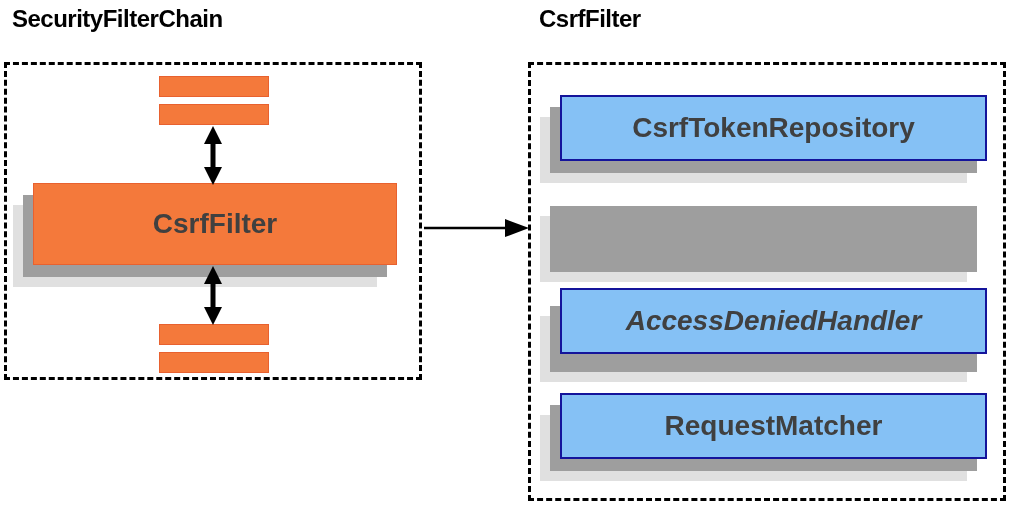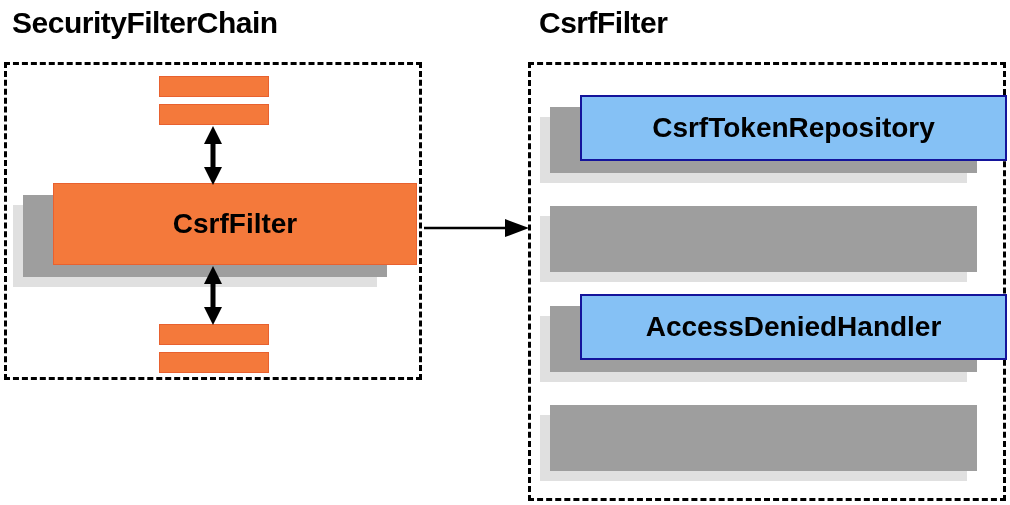--- a/index.html
+++ b/index.html
@@ -1,44 +1,44 @@
 <!DOCTYPE html>
 <html style="--orange_fill: #F4793B; --orange_border: #E8612F; --blue_fill: #85C1F5; --blue_border: #14149B; --shadow_dark: #9E9E9E; --shadow_light: #E0E0E0; --dashed_border: #000000; --arrow: #000000; --text: #000000; --background: #FFFFFF;"><head>
 <meta charset="utf-8">
 <style>
   html,body{margin:0;padding:0;background:#fff;}
   .canvas{
     position:relative;width:1010px;height:505px;background:#fff;
     font-family:"Liberation Sans",sans-serif;overflow:hidden;
   }
   .title{
-    position:absolute;font-weight:bold;font-size:30px;line-height:1.1;
+    position:absolute;font-weight:bold;font-size:24px;line-height:1.1;
     color:#000;white-space:nowrap;letter-spacing:-0.5px;
   }
   .dashed-box{position:absolute;border:3px dashed #000;background:transparent;}
   .bar{
     position:absolute;width:108px;height:19px;left:159px;
     background:var(--orange_fill,#F4793B);border:1px solid var(--orange_border,#E8612F);
   }
   .shadow{position:absolute;}
   .shadow.dark{background:var(--shadow_dark,#9E9E9E);}
   .shadow.light{background:var(--shadow_light,#E0E0E0);}
   .node{
     position:absolute;display:flex;align-items:center;justify-content:center;
-    font-weight:bold;font-size:28px;color:#000000;text-align:center;margin-left:20px;
+    font-weight:bold;font-size:28px;color:#404040;text-align:center;
   }
   .orange-node{background:var(--orange_fill,#F4793B);border:1px solid var(--orange_border,#E8612F);}
   .blue-node{background:var(--blue_fill,#85C1F5);border:2px solid var(--blue_border,#14149B);}
   
   .orange-node{left:33px;top:183px;width:362px;height:80px;}
   .orange-sh-dark{left:23px;top:195px;width:364px;height:82px;}
   .orange-sh-light{left:13px;top:205px;width:364px;height:82px;}
   
   .blue-node{left:560px;width:423px;height:62px;}
-  .b1{top:95px;} .b2{top:194px;} .b3{top:294px;} .b4{top:393px;}
+  .b1{top:95px;} .b2{top:194px;} .b3{top:288px;font-style:italic;} .b4{top:393px;}
   .blue-sh{width:427px;height:66px;}
   .s1d{left:550px;top:107px;} .s1l{left:540px;top:117px;}
   .s2d{left:550px;top:206px;} .s2l{left:540px;top:216px;}
   .s3d{left:550px;top:306px;} .s3l{left:540px;top:316px;}
   .s4d{left:550px;top:405px;} .s4l{left:540px;top:415px;}
   .arrows{position:absolute;left:0;top:0;pointer-events:none;}
 </style>
 </head>
 <body>
 
@@ -71,20 +71,23 @@
   <div class="shadow dark  blue-sh s2d"></div>
 
   <div class="shadow light blue-sh s3l"></div>
   <div class="shadow dark  blue-sh s3d"></div>
   <div class="node blue-node b3">
     <span>AccessDeniedHandler</span>
   </div>
 
   <div class="shadow light blue-sh s4l"></div>
   <div class="shadow dark  blue-sh s4d"></div>
+  <div class="node blue-node b4">
+    <span>RequestMatcher</span>
+  </div>
 
   <svg class="arrows" width="1010" height="505" viewBox="0 0 1010 505">
 
     <g fill="#000" stroke="none">
       <rect x="210.5" y="141" width="5" height="29"></rect>
       <polygon points="213,126 204,144 222,144"></polygon>
       <polygon points="213,185 204,167 222,167"></polygon>
     </g>
 
     <g fill="#000" stroke="none">

